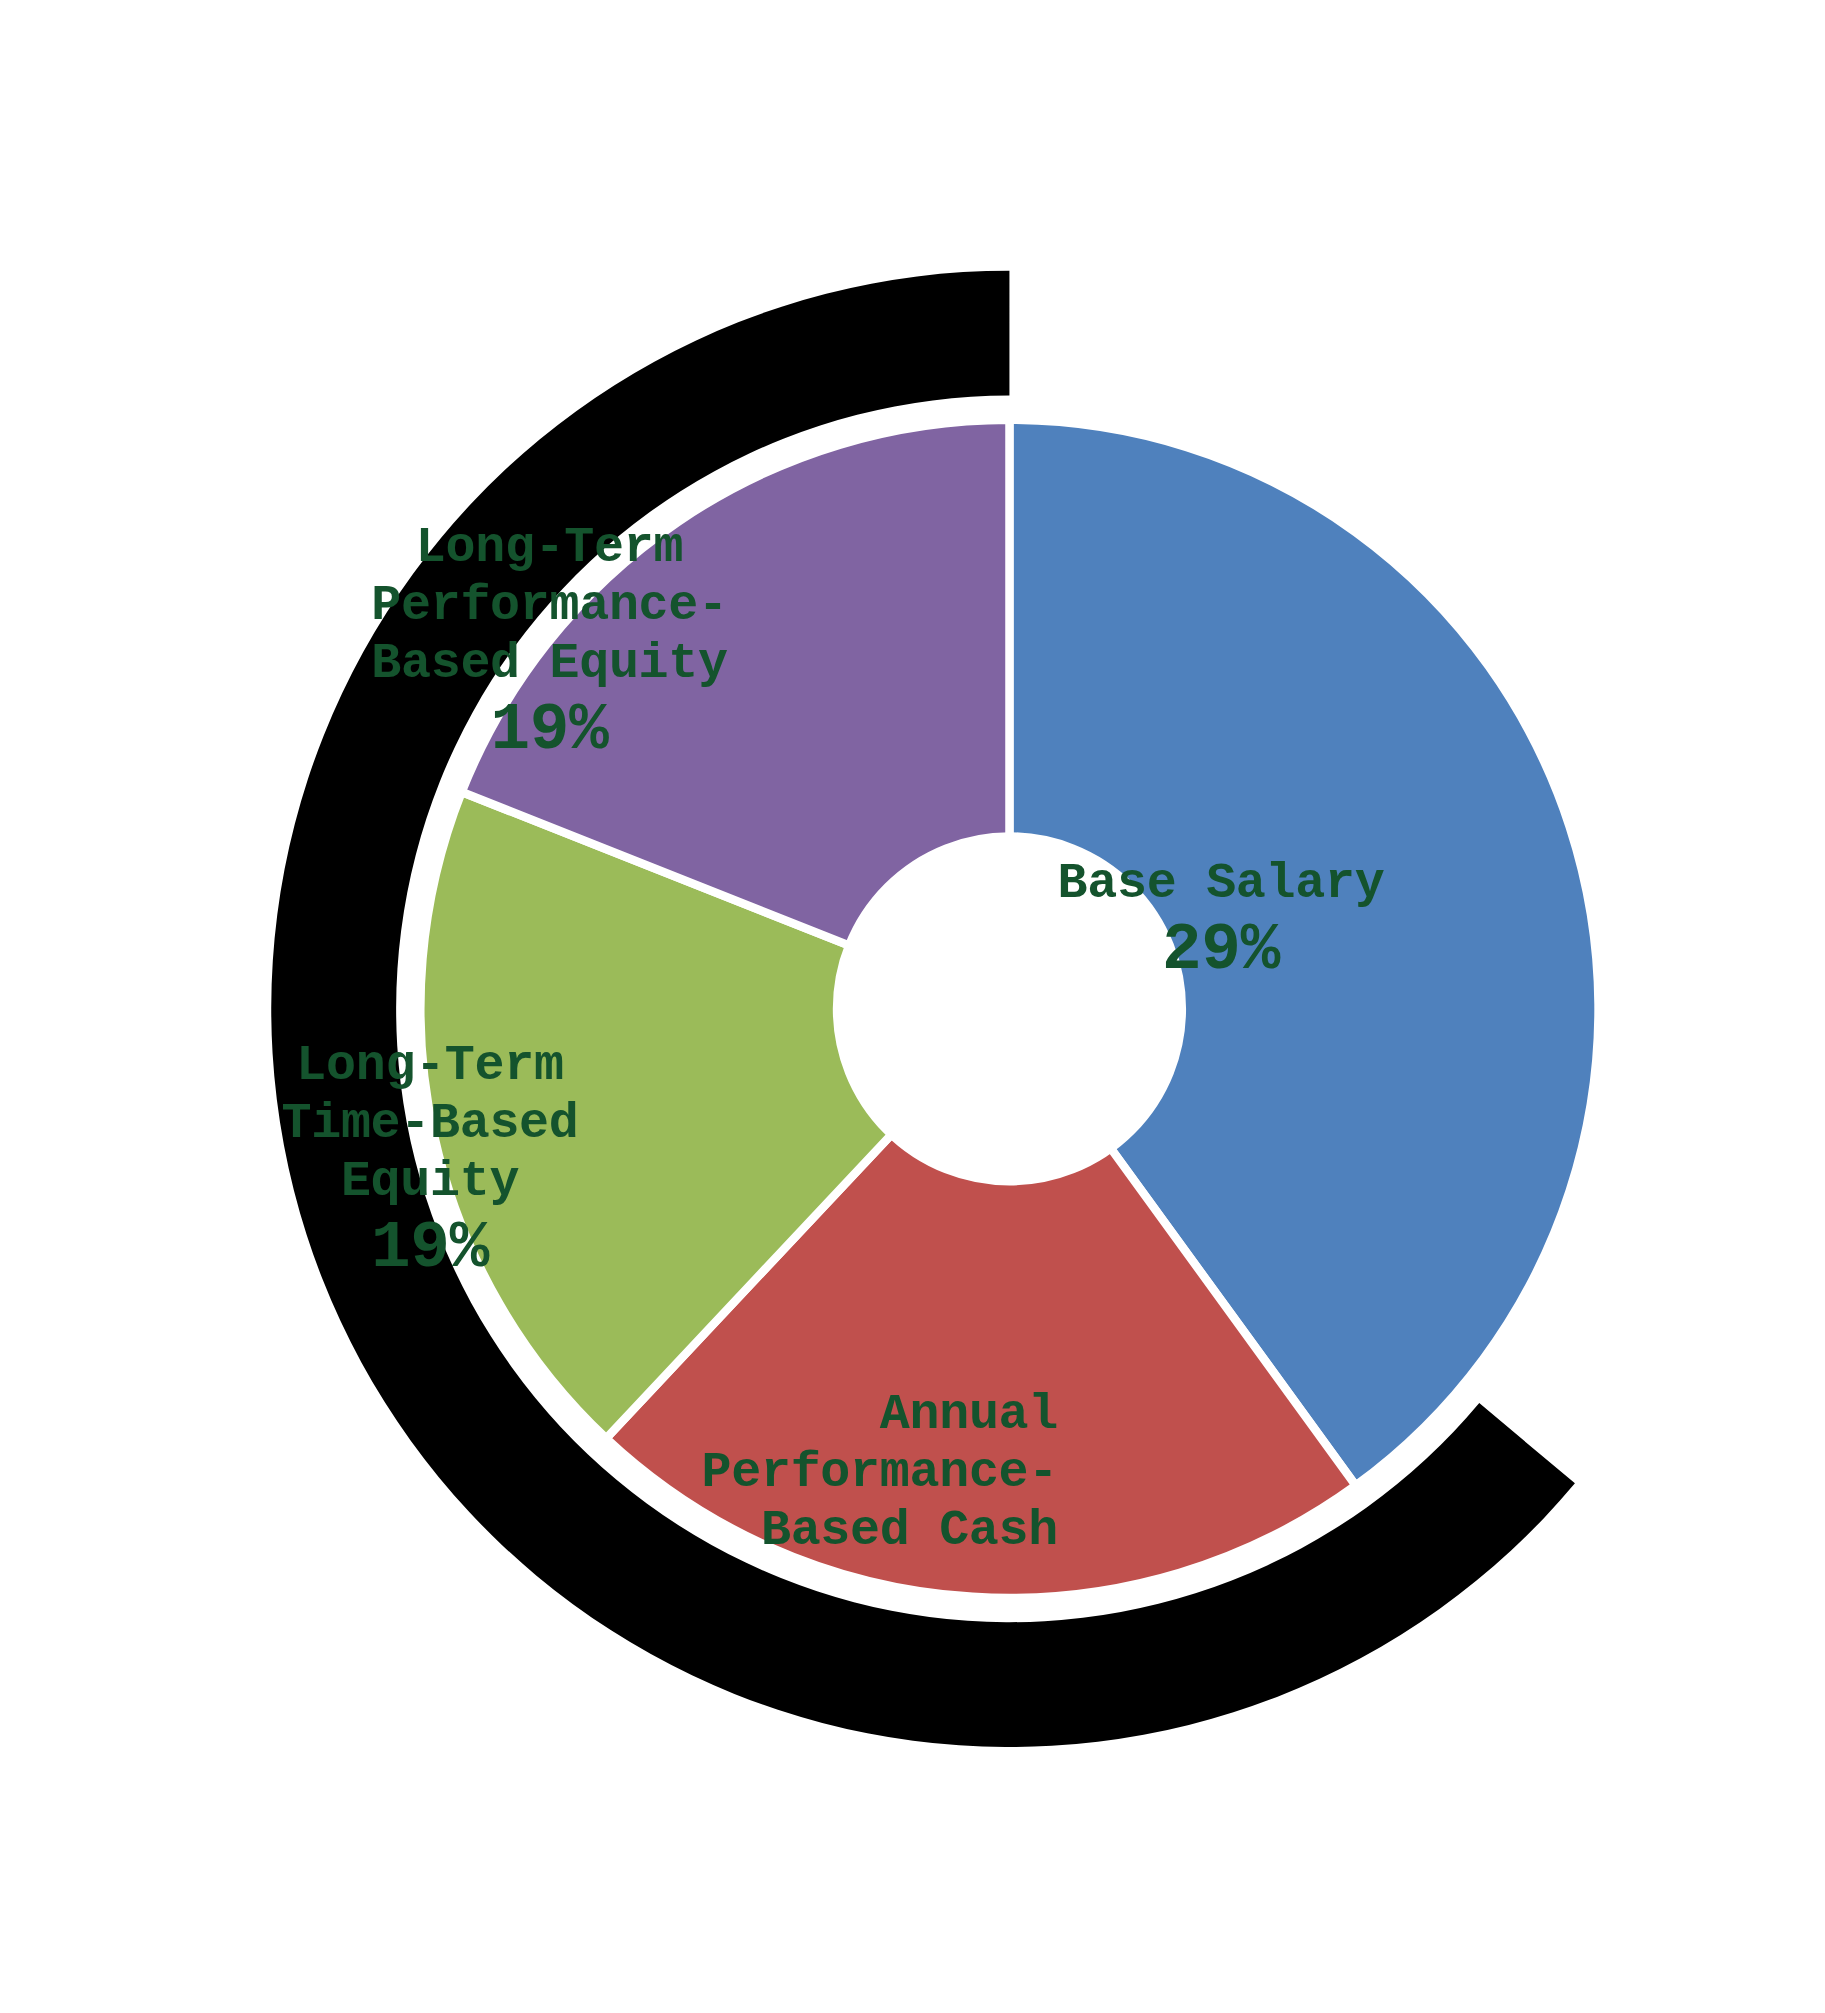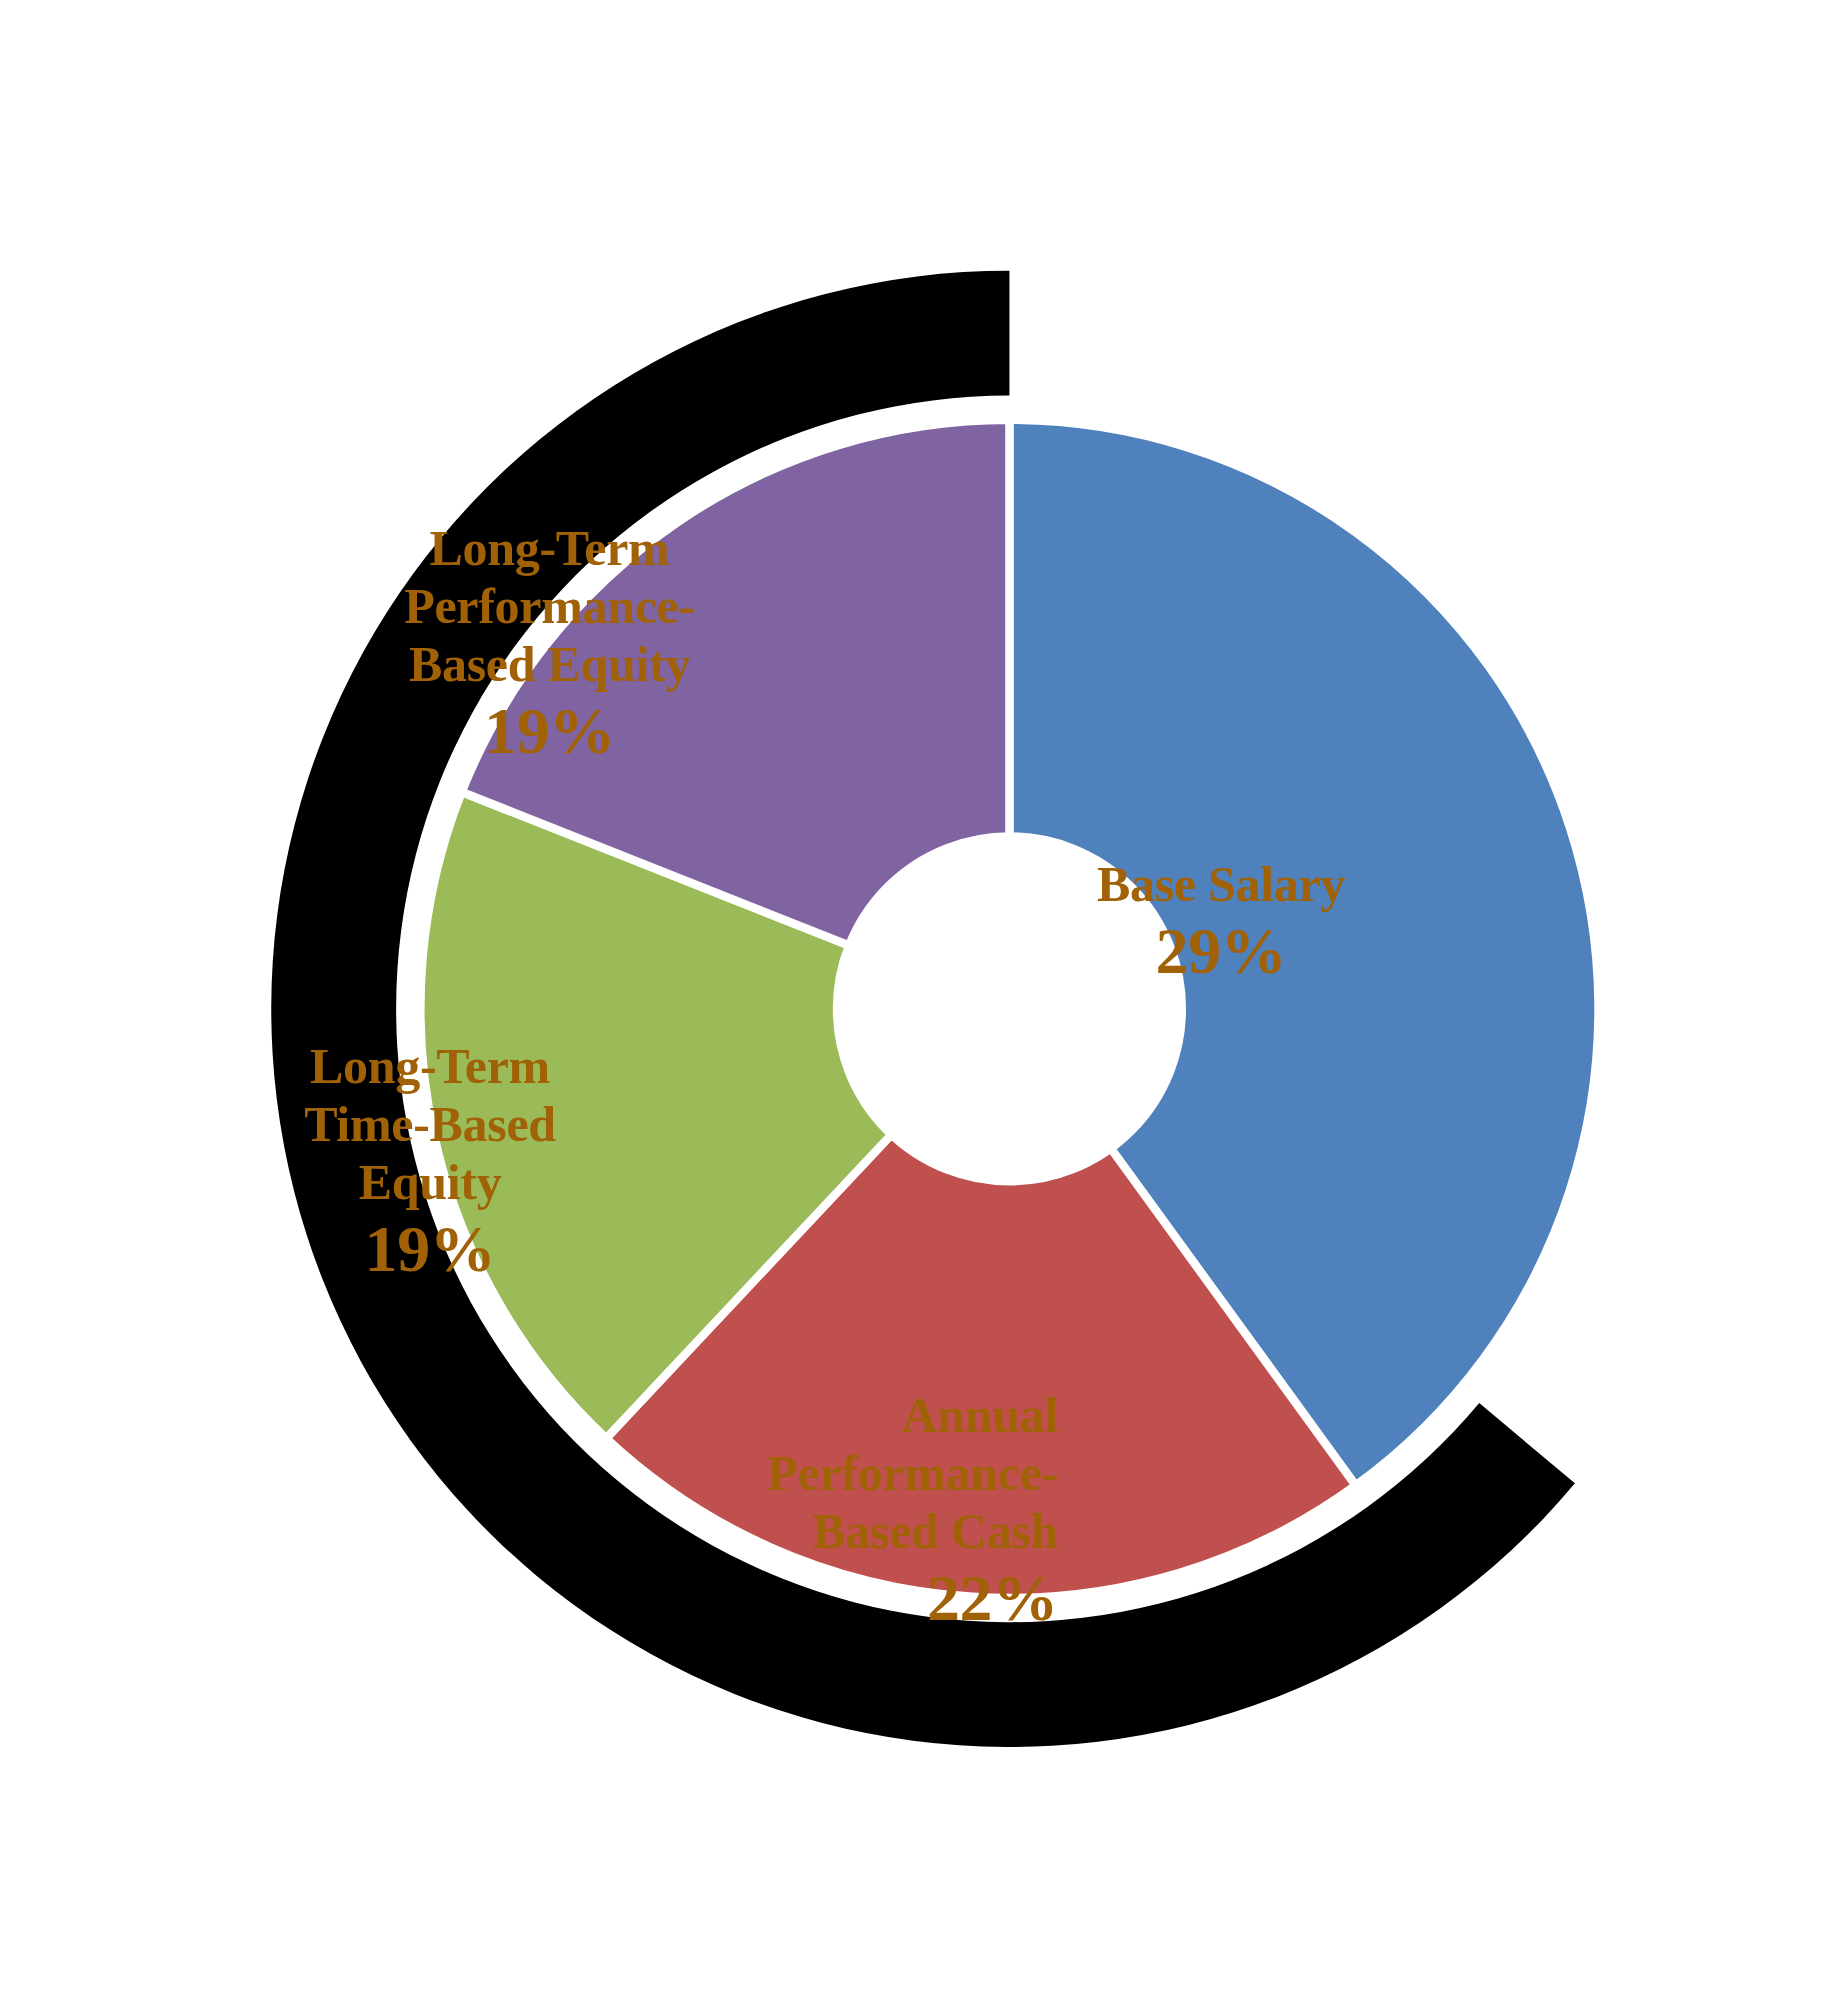--- a/index.html
+++ b/index.html
@@ -20,22 +20,22 @@
     height: 2014px;
     background: #ffffff;
   }
   #donut-svg {
     display: block;
     width: 1825px;
     height: 2014px;
   }
   .slice-label {
     position: absolute;
-    color: #a16207;
-    font-family: Liberation Serif, serif;
+    color: #14532d;
+    font-family: Liberation Mono, monospace;
     font-weight: bold;
     font-size: 50px;
     line-height: 1.16;
     text-align: center;
     white-space: pre-line;
     letter-spacing: -0.3px;
     pointer-events: none;
   }
   .slice-value {
     display: block;
@@ -93,21 +93,20 @@
 
   <div class="slice-label" id="label-base-salary">
     <span>Base Salary</span>
     <span class="slice-value">29%</span>
   </div>
 
   <div class="slice-label" id="label-annual-cash">
     <span>Annual
 Performance-
 Based Cash</span>
-    <span class="slice-value">22%</span>
   </div>
 
   <div class="slice-label" id="label-lt-time">
     <span>Long-Term
 Time-Based
 Equity</span>
     <span class="slice-value">19%</span>
   </div>
 
   <div class="slice-label" id="label-lt-perf">

